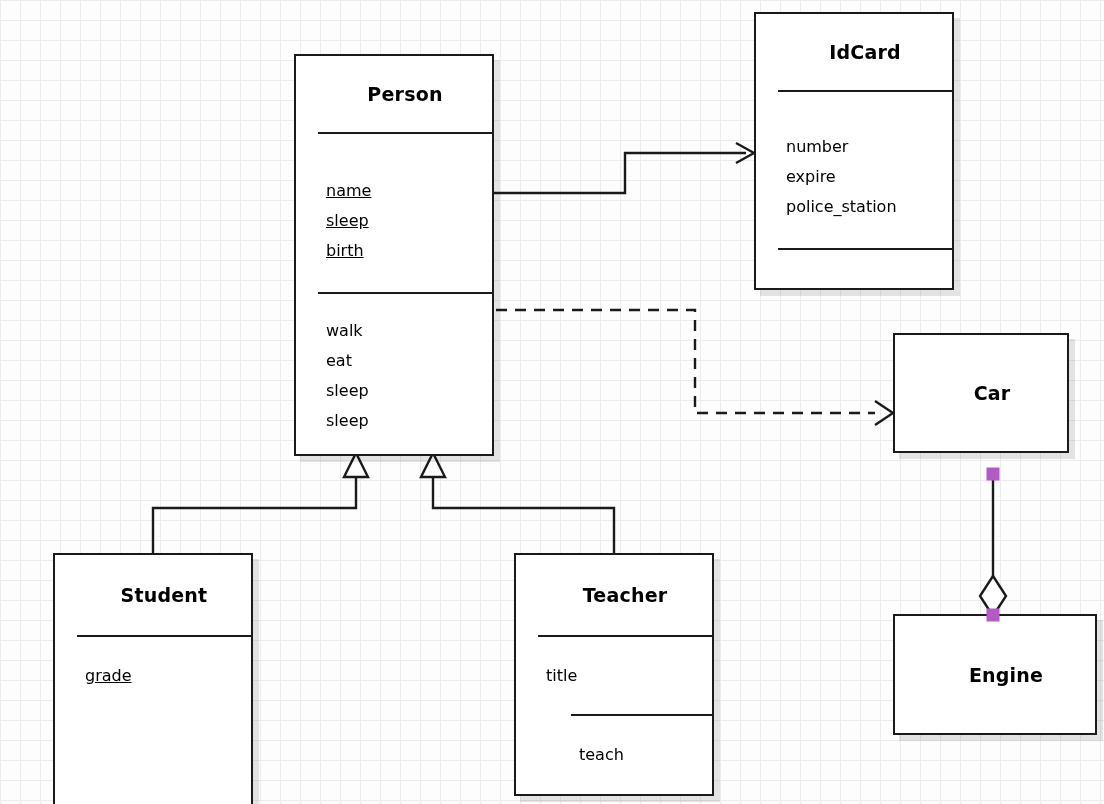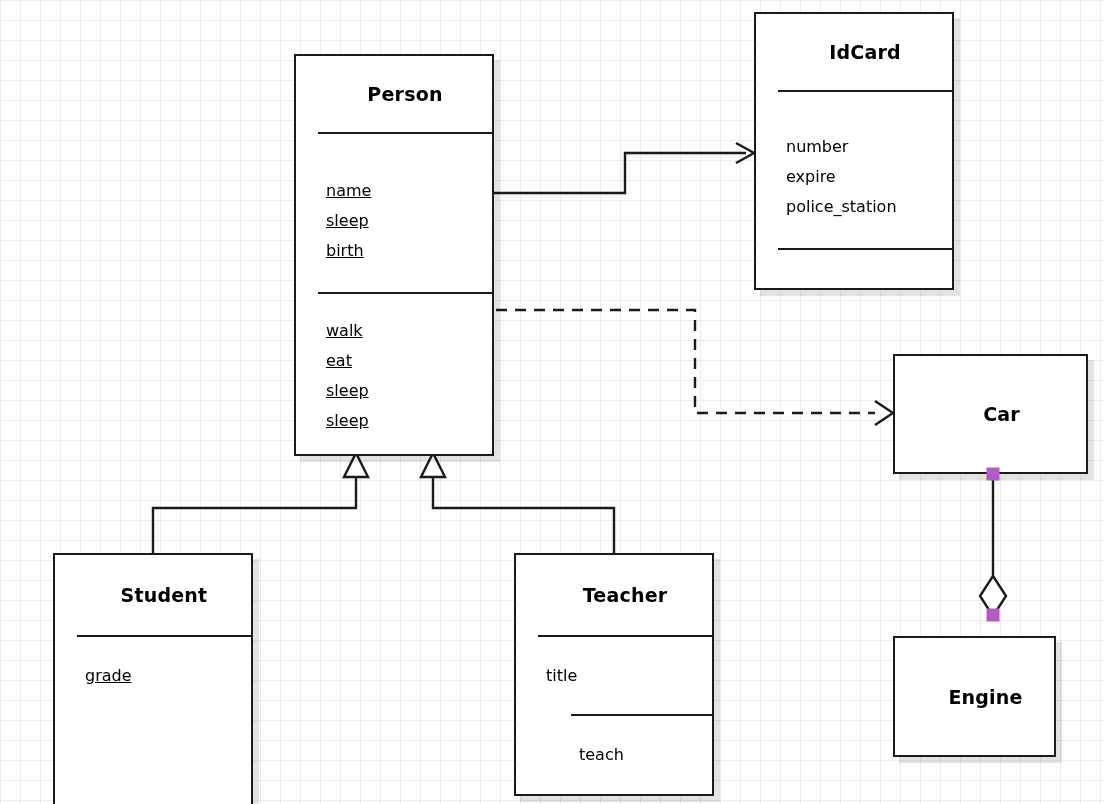--- a/index.html
+++ b/index.html
@@ -118,47 +118,47 @@
 
   <div class="uml-class" style="left:294px; top:54px; width:200px; height:402px;">
     <div class="compartment cls-title" style="height:76px;">
       <span>Person</span>
     </div>
     <div class="compartment cls-members top-aligned" style="height:160px; padding-top:42px;text-decoration:underline;">
       <span class="member">name</span>
       <span class="member">sleep</span>
       <span class="member">birth</span>
     </div>
-    <div class="compartment cls-members top-aligned" style="height:162px; padding-top:22px;text-decoration:underline;">
+    <div class="compartment cls-members top-aligned" style="height:162px; padding-top:22px;">
       <span class="member">walk</span>
       <span class="member">eat</span>
       <span class="member">sleep</span>
       <span class="member">sleep</span>
     </div>
   </div>
 
   <div class="uml-class" style="left:754px; top:12px; width:200px; height:278px;">
     <div class="compartment cls-title" style="height:76px;">
       <span>IdCard</span>
     </div>
     <div class="compartment cls-members top-aligned" style="height:158px; padding-top:40px;">
       <span class="member">number</span>
       <span class="member">expire</span>
       <span class="member">police_station</span>
     </div>
     <div class="compartment cls-empty" style="height:40px;"></div>
   </div>
 
-  <div class="uml-class" style="left:893px; top:354px; width:195px; height:120px;">
+  <div class="uml-class" style="left:893px; top:333px; width:176px; height:120px;">
     <div class="compartment cls-title" style="height:100%;">
       <span>Car</span>
     </div>
   </div>
 
-  <div class="uml-class" style="left:893px; top:636px; width:163px; height:121px;">
+  <div class="uml-class" style="left:893px; top:614px; width:204px; height:121px;">
     <div class="compartment cls-title" style="height:100%;">
       <span>Engine</span>
     </div>
   </div>
 
   <div class="uml-class" style="left:53px; top:553px; width:200px; height:310px;">
     <div class="compartment cls-title" style="height:80px;">
       <span>Student</span>
     </div>
     <div class="compartment cls-members" style="height:79px;text-decoration:underline;">

